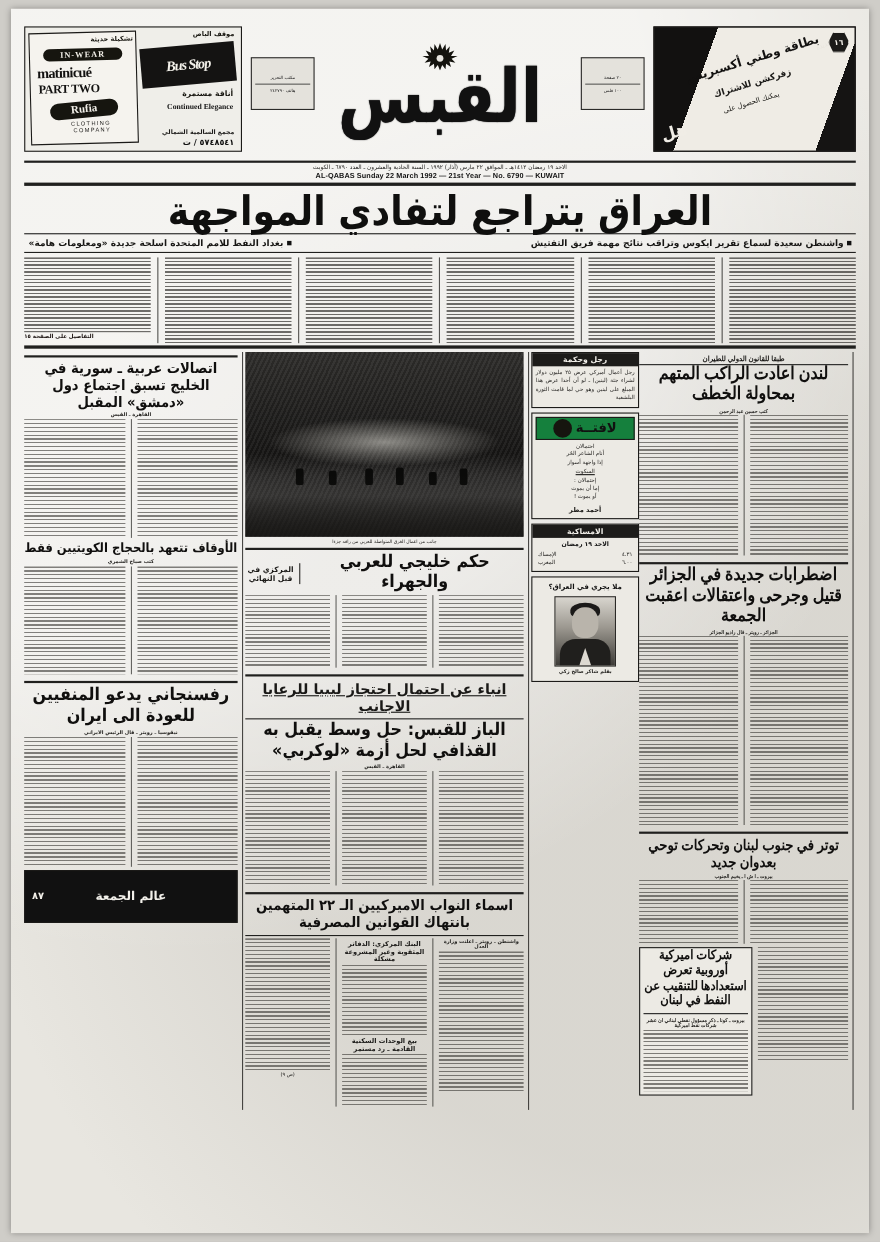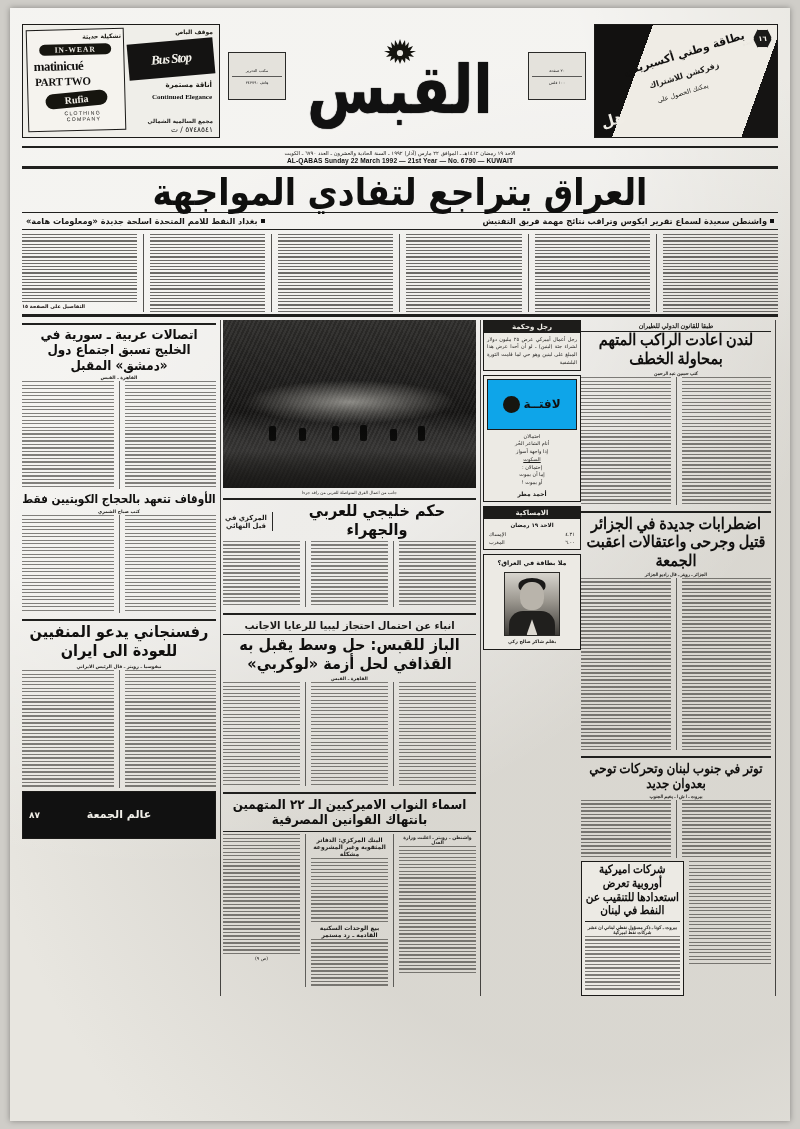--- a/index.html
+++ b/index.html
@@ -173,21 +173,21 @@
   .kv{display:flex;justify-content:space-between;font-size:5px;color:#1b1a18;padding:1px 2px;}
   .authorlist div{
     font-size:6px;font-weight:bold;color:#161513;text-align:center;
     border-bottom:.8px solid #3b3a36;padding:2.2px 0 1.6px;letter-spacing:2px;
   }
   .authorlist div:last-child{border-bottom:0;}
   .pagref{font-size:5px;text-align:center;color:#1b1a18;padding-top:2px;}
 
   .lafta{
     display:flex;align-items:center;justify-content:center;gap:3px;
-    border:1.3px solid #1b1a19;padding:16px 4px;margin-bottom:3px;background:#0ea5e9;
+    border:1.3px solid #1b1a19;padding:1px 4px;margin-bottom:3px;background:#15803d;
   }
   .lafta .word{font-size:12px;font-weight:bold;color:#111;letter-spacing:-.5px;}
   .lafta .disc{width:17px;height:17px;border-radius:50%;background:#16150f;}
 
   .quote{font-size:5px;color:#1b1a18;text-align:center;line-height:1.55;}
   .quote .sig{font-weight:bold;font-size:6px;display:block;margin-top:2px;}
 
   .portrait{
     width:54px;height:62px;margin:2px auto;
     background:linear-gradient(#d8d5ce,#9b978f 45%,#3d3b37);
@@ -239,21 +239,21 @@
          <div style="position:absolute;left:50%;transform:translateX(-50%);top:80px;font-size:5.2px;letter-spacing:1.2px;color:#1c1b19;font-family:'Liberation Sans',sans-serif;">CLOTHING COMPANY</div>
          <div class="ar" style="position:absolute;right:2px;top:3px;font-size:6px;font-weight:bold;color:#16150f;">تشكيلة حديثة</div>
        </div>
        <div style="position:absolute;right:5px;top:16px;width:86px;height:36px;background:#141312;transform:rotate(-5deg);overflow:hidden;">
          <div style="position:absolute;inset:0;display:flex;align-items:center;justify-content:center;color:#f3f1ea;font-size:13px;font-style:italic;font-weight:bold;font-family:'Liberation Serif',serif;letter-spacing:-1px;">Bus Stop</div>
        </div>
        <div class="ar" style="position:absolute;right:7px;top:56px;font-size:7px;font-weight:bold;color:#16150f;">أناقة مستمرة</div>
        <div style="position:absolute;right:7px;top:68px;font-size:7px;font-weight:bold;color:#111;font-family:'Liberation Serif',serif;">Continued Elegance</div>
        <div style="position:absolute;right:6px;top:3px;font-size:6px;font-weight:bold;color:#16150f;" class="ar">موقف الباص</div>
        <div class="ar" style="position:absolute;right:6px;bottom:13px;font-size:5.6px;font-weight:bold;color:#1b1a18;">مجمع السالمية الشمالي</div>
-       <div class="ar" style="position:absolute;right:6px;bottom:3px;font-size:7.4px;font-weight:normal;color:#111;letter-spacing:.6px;">٥٧٤٨٥٤١ / ت</div>
+       <div class="ar" style="position:absolute;right:6px;bottom:3px;font-size:7.4px;font-weight:bold;color:#111;letter-spacing:.6px;">٥٧٤٨٥٤١ / ت</div>
      </div>
 
      <div class="ad-right">
        <div style="position:absolute;inset:0;background:linear-gradient(110deg,#121110 0 26%, #efece5 26% 84%, #151413 84% 100%);"></div>
        <div class="ar" style="position:absolute;right:6px;top:10px;font-size:6px;color:#e8e5de;transform:rotate(-22deg);">خدمة جديدة</div>
        <div class="ar" style="position:absolute;left:14px;top:22px;width:150px;transform:rotate(-17deg);font-size:11px;font-weight:bold;color:#121110;text-align:center;">بطاقة وطني أكسبريس</div>
        <div class="ar" style="position:absolute;left:18px;top:46px;width:142px;transform:rotate(-17deg);font-size:8px;font-weight:bold;color:#1b1a18;text-align:center;">زفركشن للاشتراك</div>
        <div class="ar" style="position:absolute;left:22px;top:64px;width:132px;transform:rotate(-17deg);font-size:6.4px;color:#24231f;text-align:center;">يمكنك الحصول على</div>
        <div class="ar" style="position:absolute;left:6px;bottom:8px;font-size:15px;font-weight:bold;color:#f0ede6;transform:rotate(-16deg);">هل</div>
        <div style="position:absolute;right:5px;top:4px;width:17px;height:17px;background:#1b1a18;border:1.2px solid #e9e6df;display:flex;align-items:center;justify-content:center;color:#f0ede6;font-size:7px;font-weight:bold;clip-path:polygon(25% 0,75% 0,100% 50%,75% 100%,25% 100%,0 50%);">١٦</div>
@@ -426,21 +426,21 @@
              <span>الإمساك</span>
            </div>
            <div class="kv ar">
              <span>٦.٠٠</span>
              <span>المغرب</span>
            </div>
          </div>
 
 
          <div class="box" style="padding-bottom:4px;">
-           <div class="badge ar" style="font-size:6.4px;padding:1px 0 3px;">ملا بطاقة في العراق؟</div>
+           <div class="badge ar" style="font-size:6.4px;padding:1px 0 3px;">ملا يجري في العراق؟</div>
            <div class="portrait">
              <div class="hair"></div>
              <div class="head"></div>
              <div class="torso"></div>
              <div class="shirt"></div>
            </div>
            <div class="byline ar">بقلم شاكر صالح زكي</div>
          </div>
        </div>
 
@@ -480,21 +480,21 @@
                   </div>
              <div style="width:1px;background:#2a2927;opacity:.7;"></div>
              <div style="flex:1;" class="lines">
                     <div style="height:66px;"></div>
                   </div>
            </div>
          </div>
          <div class="rule hr2" style="margin:3px 0;"></div>
 
          <div class="sect">
-           <div class="h-kicker ar" style="font-size:10px;">انباء عن احتمال احتجاز ليبيا للرعايا الاجانب</div>
+           <div class="h-kicker ar" style="font-size:13px;text-decoration:underline;">انباء عن احتمال احتجاز ليبيا للرعايا الاجانب</div>
            <div class="rule hr1" style="margin:2px 0;"></div>
            <div class="h-main ar">الباز للقبس: حل وسط يقبل به القذافي لحل أزمة «لوكربي»</div>
            <div class="byline ar">القاهرة ـ القبس</div>
            <div style="display:flex;gap:5px;">
              <div style="flex:1;" class="lines">
                     <div style="height:104px;"></div>
                   </div>
              <div style="width:1px;background:#2a2927;opacity:.7;"></div>
              <div style="flex:1;" class="lines">
                     <div style="height:104px;"></div>

